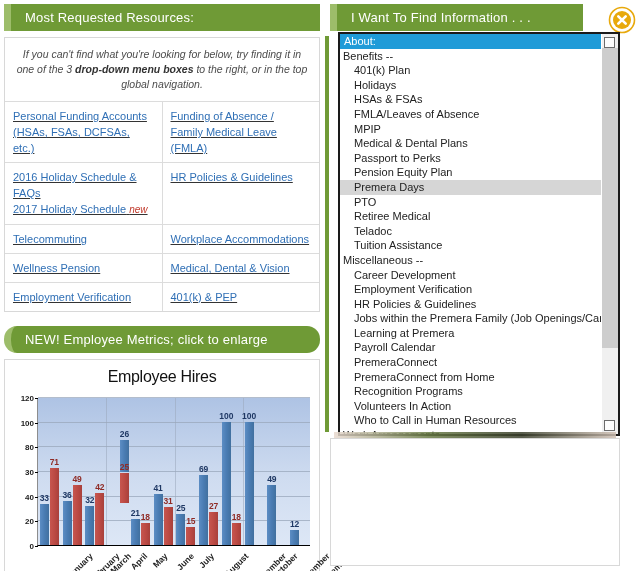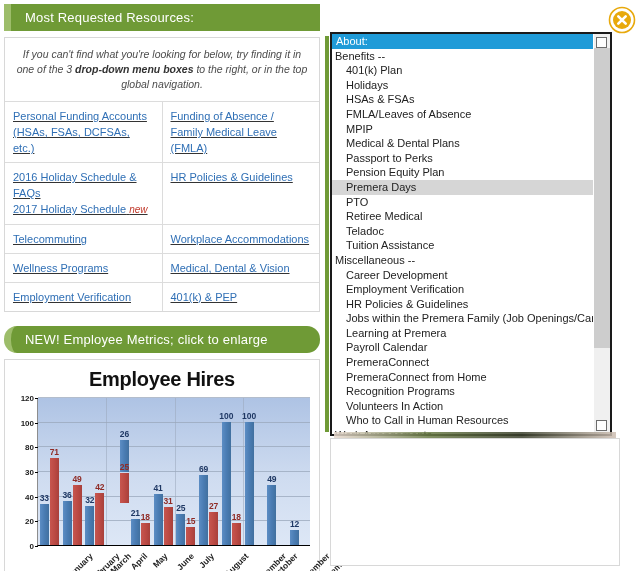--- a/index.html
+++ b/index.html
@@ -35,21 +35,21 @@
   }
   table.links tr:last-child td{border-bottom:none;}
   table.links td:last-child{border-right:none;}
   .lnk{color:#2f6fb5;text-decoration:none;display:block;font-size:11px;}
   .newtag{color:#c0392b;font-style:italic;font-size:10px;}
 
   
   #metrics-header{margin-top:14px;width:316px;border-radius:13px;}
   #chart-card{margin-top:6px;width:316px;height:274px;position:relative;}
   #chart-title{
-    text-align:center;font-size:20px;font-weight:bold;color:#111;
+    text-align:center;font-size:16px;font-weight:normal;color:#111;
     padding-top:8px;letter-spacing:-.3px;
   }
   #plot-wrap{position:absolute;left:0;top:32px;width:316px;height:190px;}
   #plot{
     position:absolute;left:32px;top:6px;width:273px;height:148px;
     background:linear-gradient(to bottom,#aec3e4 0%,#cfdcf0 55%,#dde7f6 100%);
     border-left:1px solid #8d8d8d;border-bottom:1px solid #000;
     box-sizing:border-box;
   }
   .gridline{position:absolute;left:0;right:0;height:1px;background:#9aa7bb;opacity:.75;}
@@ -75,21 +75,21 @@
     text-align:right;
   }
 
   
   #right-col{position:absolute;left:330px;top:4px;width:310px;}
   #find-header{width:253px;}
   #close-btn{
     position:absolute;right:4px;top:2px;width:28px;height:28px;cursor:pointer;
   }
   #listbox-outer{
-    position:absolute;left:330px;top:32px;width:282px;height:404px;
+    position:absolute;left:338px;top:32px;width:282px;height:404px;
     border:2px solid #1a1a1a;background:#ffffff;box-sizing:border-box;
     overflow:hidden;
   }
   #listbox{
     position:absolute;left:0;top:0;right:16px;bottom:0;overflow:hidden;
     padding:0;
   }
   .li{
     font-size:11px;line-height:14.6px;color:#222;padding:0 2px 0 4px;
     white-space:nowrap;
@@ -163,21 +163,21 @@
         <tr>
           <td>
             <a class="lnk">Telecommuting</a>
           </td>
           <td>
             <a class="lnk">Workplace Accommodations</a>
           </td>
         </tr>
         <tr>
           <td>
-            <a class="lnk">Wellness Programs</a>
+            <a class="lnk">Wellness Pension</a>
           </td>
           <td>
             <a class="lnk">Medical, Dental &amp; Vision</a>
           </td>
         </tr>
         <tr>
           <td>
             <a class="lnk">Employment Verification</a>
           </td>
           <td>
@@ -214,21 +214,21 @@
           <div class="gridline" style="top: -1px;"></div>
           <div class="ytick" style="top: 0px; margin-left: 32px;">120</div>
           <div class="ytickmark" style="top: 0px;"></div>
           <div class="vgrid" style="left: 68px;"></div>
           <div class="vgrid" style="left: 137px;"></div>
           <div class="vgrid" style="left: 205px;"></div>
           <div class="grp" style="left: 0px; width: 22.75px;">
             <div class="bar b2015" style="height: 40.7px;">
               <div class="vlabel l2015">33</div>
             </div>
-            <div class="bar b2016" style="height: 87px;">
+            <div class="bar b2016" style="height: 77px;">
               <div class="vlabel l2016">71</div>
             </div>
           </div>
           <div class="grp" style="left: 22.75px; width: 22.75px;">
             <div class="bar b2015" style="height: 44.4px;">
               <div class="vlabel l2015">36</div>
             </div>
             <div class="bar b2016" style="height: 60.4333px;">
               <div class="vlabel l2016">49</div>
             </div>
@@ -321,20 +321,21 @@
           <div class="xlabel" style="left: 254.95px; top: 159px;">October</div>
           <div class="xlabel" style="left: 277.7px; top: 159px;">November</div>
           <div class="xlabel" style="left: 300.45px; top: 159px;">December</div>
         </div>
     </div>
 
   </div>
 </div>
 
 <div id="right-col">
+  <div id="find-header" class="panel-header">I Want To Find Information . . .</div>
   <div id="close-btn">
     <svg width="28" height="28" viewBox="0 0 28 28" aria-hidden="true">
       <circle cx="14" cy="14" r="12.5" fill="none" stroke="#e8a90c" stroke-width="1.6"></circle>
       <circle cx="14" cy="14" r="9" fill="#e8a90c"></circle>
       <path d="M10.3 10.3 L17.7 17.7 M17.7 10.3 L10.3 17.7" stroke="#ffffff" stroke-width="2.6" stroke-linecap="round"></path>
     </svg>
   </div>
 </div>
 
 <div id="left-rail"></div>

